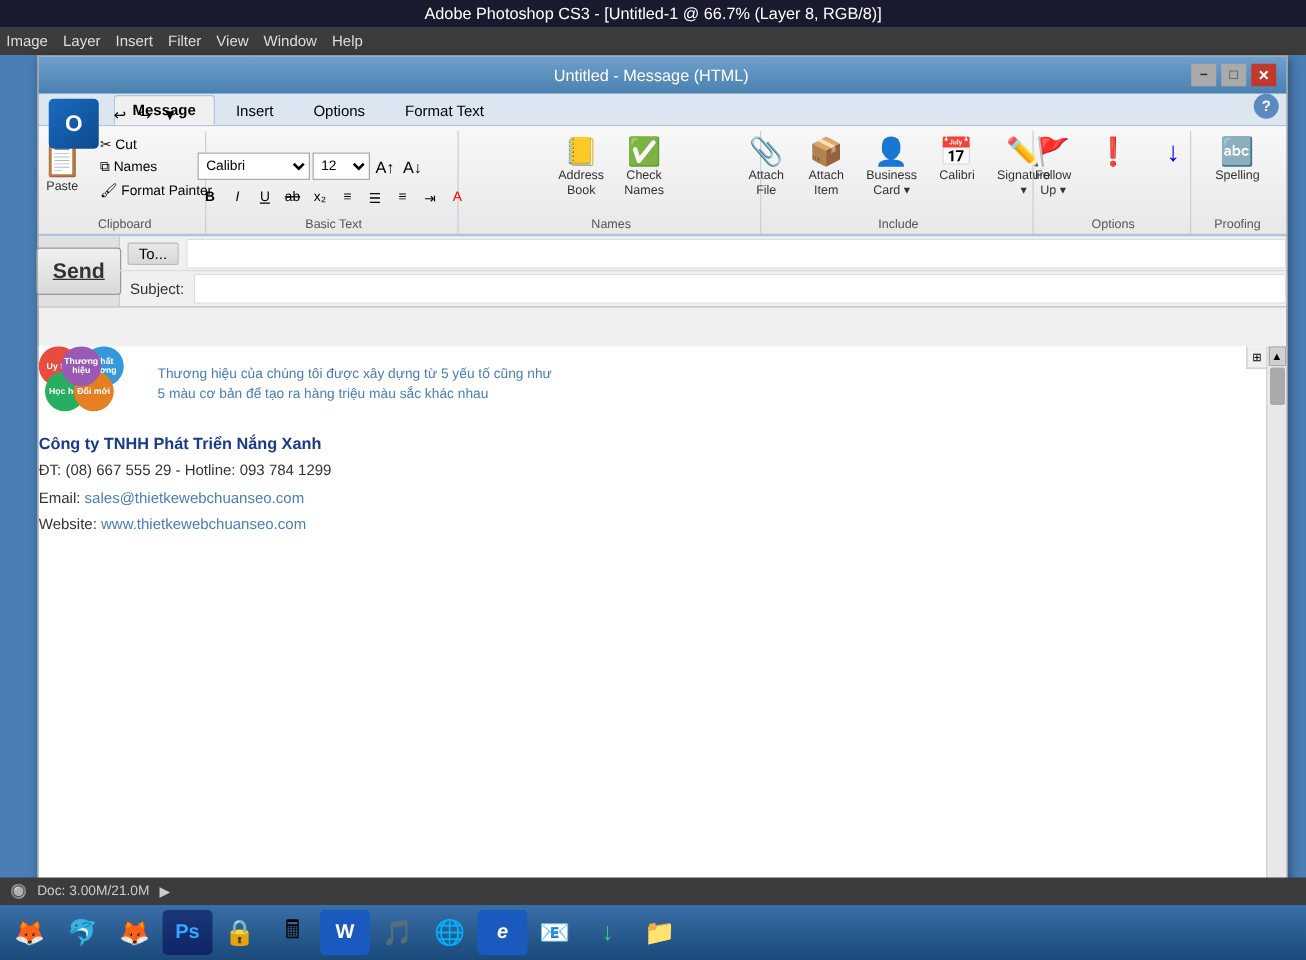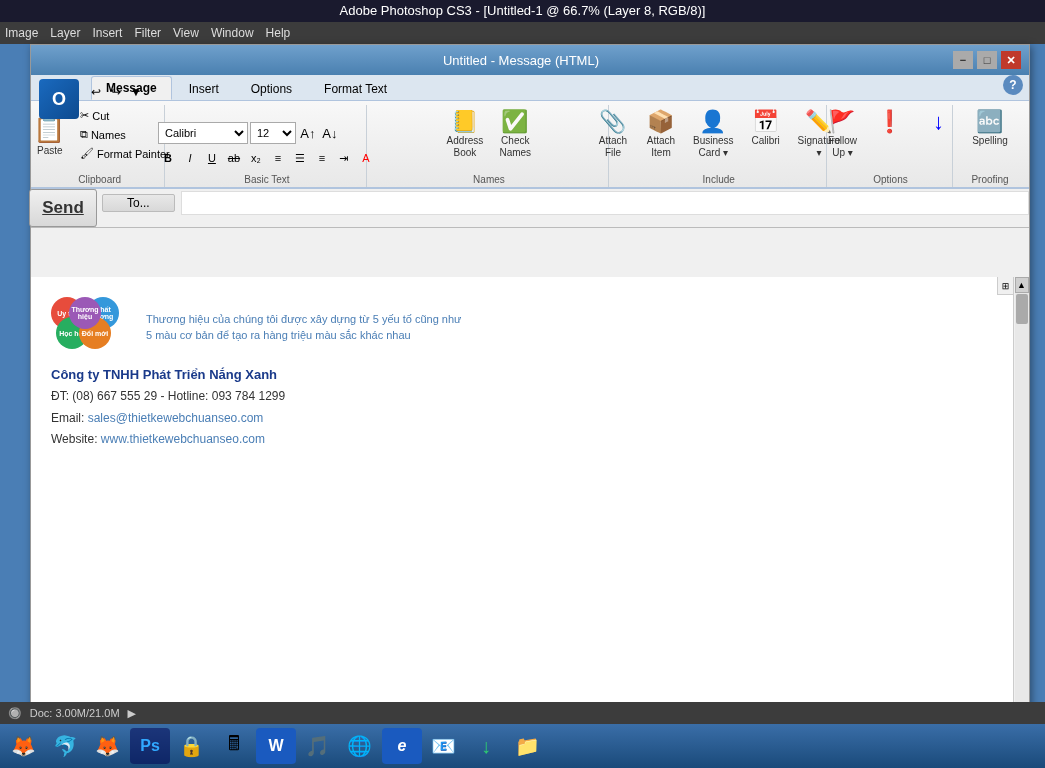--- a/index.html
+++ b/index.html
@@ -242,21 +242,21 @@
       align-items: center;
       border-bottom: 1px solid #ddd;
       height: 28px;
     }
     .email-field-row:last-child { border-bottom: none; }
     .field-label-btn {
       background: linear-gradient(to bottom, #e8e8e8, #d8d8d8);
       border: 1px solid #bbb;
       border-radius: 2px;
       margin: 3px 6px;
-      padding: 1px 24px;
+      padding: 1px 8px;
       font-size: 12px;
       cursor: pointer;
       min-width: 38px;
       text-align: center;
     }
     .field-input {
       flex: 1;
       border: none;
       background: white;
       height: 24px;
@@ -324,21 +324,20 @@
       cursor: pointer;
       display: flex; align-items: center; justify-content: center;
       font-size: 9px;
     }
     .scroll-track { flex: 1; width: 14px; background: #e8e8e8; position: relative; }
     .scroll-thumb { width: 12px; height: 30px; background: #aaa; margin: 1px auto; border-radius: 2px; }
 
     .email-body-content {
       position: absolute;
       left: 0; top: 0; right: 16px; bottom: 0;
-      padding: 20px;
       font-size: 12px;
     }
 
     
     .sig-logo { display: flex; align-items: center; margin-bottom: 10px; }
     .sig-circles { position: relative; width: 80px; height: 60px; margin-right: 15px; }
     .circle {
       position: absolute;
       width: 28px; height: 28px;
       border-radius: 50%;
@@ -592,20 +591,24 @@
 
   <div class="fields-with-send">
     <div class="send-btn-container">
       <button class="send-btn">Send</button>
     </div>
     <div class="fields-container">
       <div class="email-field-row">
         <button class="field-label-btn">To...</button>
         <input class="field-input" type="text" value="" style="">
       </div>
+      <div class="email-field-row">
+        <span class="subject-label">Subject:</span>
+        <input class="field-input" type="text" value="" style="">
+      </div>
     </div>
   </div>
 
   <div class="email-body" style="position: absolute; left: 0; right: 0; bottom: 0; top: 232px;">
     <div class="email-body-scroll">
       <div class="scroll-btn">▲</div>
       <div class="scroll-track">
         <div class="scroll-thumb"></div>
       </div>
       <div class="scroll-btn">▼</div>

